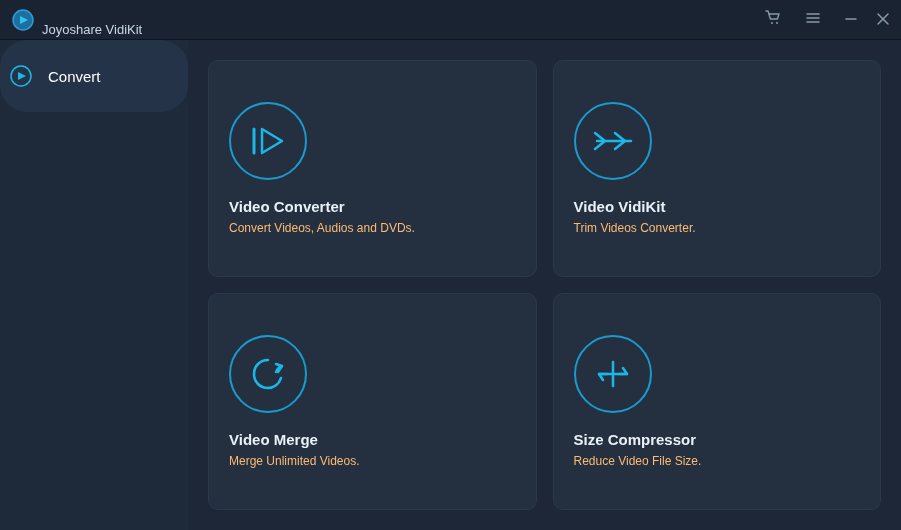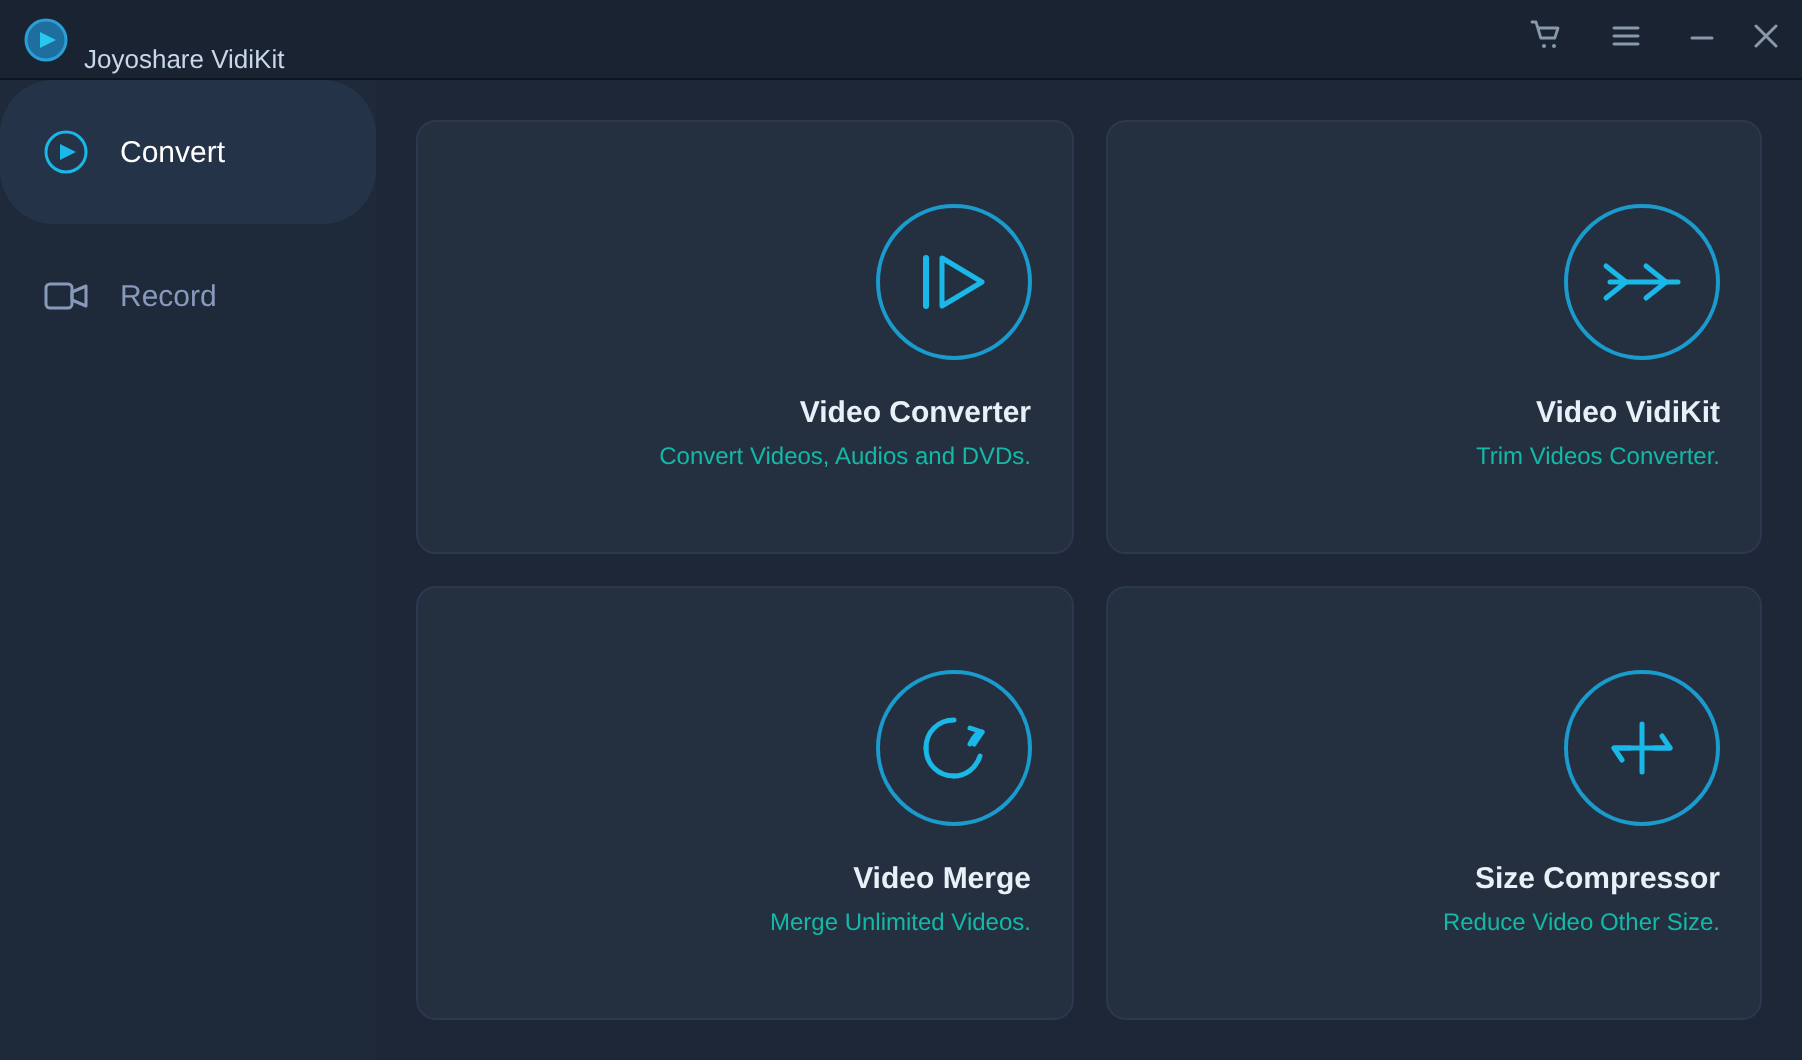--- a/index.html
+++ b/index.html
@@ -70,21 +70,21 @@
       width: 188px;
       background: #1e2a3a;
       display: flex;
       flex-direction: column;
       flex-shrink: 0;
     }
 
     .sidebar-item {
       display: flex;
       align-items: center;
-      padding: 0 20px;
+      padding: 0 8px;
       height: 72px;
       cursor: pointer;
       color: #8899bb;
       font-size: 15px;
       font-weight: 500;
       gap: 14px;
       transition: background 0.15s;
       border-radius: 27px;
     }
 
@@ -113,21 +113,21 @@
       gap: 16px;
       overflow: hidden;
     }
 
     
     .card {
       background: #243040;
       border-radius: 10px;
       display: flex;
       flex-direction: column;
-      align-items: flex-end;
+      align-items: flex-start;
       justify-content: center;
       cursor: pointer;
       padding: 20px;
       transition: background 0.15s;
       border: 1px solid #2a3850;
     }
 
     .card-icon-wrap {
       width: 78px;
       height: 78px;
@@ -142,21 +142,21 @@
 
     .card-title {
       color: #e8f0f8;
       font-size: 15px;
       font-weight: 600;
       margin-bottom: 6px;
       text-align: center;
     }
 
     .card-desc {
-      color: #14b8a6;
+      color: #fdba74;
       font-size: 12px;
       text-align: center;
     }
   </style>
 </head>
 <body>
 
 <div class="title-bar">
   <div class="title-bar-logo">
     <svg width="22" height="22" viewBox="0 0 22 22">
@@ -201,29 +201,20 @@
     <div class="sidebar-item active">
       <div class="sidebar-item-icon">
         <svg width="24" height="24" viewBox="0 0 24 24" fill="none">
           <circle cx="12" cy="12" r="10" stroke="#1ab8e8" stroke-width="1.5"></circle>
           <path d="M9 8 L17 12 L9 16 Z" fill="#1ab8e8"></path>
         </svg>
       </div>
       <span>Convert</span>
     </div>
 
-    <div class="sidebar-item">
-      <div class="sidebar-item-icon">
-        <svg width="24" height="24" viewBox="0 0 24 24" fill="none">
-          <rect x="2" y="6" width="13" height="12" rx="2" stroke="#8899bb" stroke-width="1.5"></rect>
-          <path d="M15 10 L22 7 L22 17 L15 14 Z" stroke="#8899bb" stroke-width="1.5" stroke-linejoin="round"></path>
-        </svg>
-      </div>
-      <span>Record</span>
-    </div>
 
 
 
   </div>
 
   <div class="content-area">
 
     <div class="card">
       <div class="card-icon-wrap">
         <svg width="44" height="44" viewBox="0 0 44 44" fill="none">
@@ -264,17 +255,17 @@
     <div class="card">
       <div class="card-icon-wrap">
         <svg width="44" height="44" viewBox="0 0 44 44" fill="none">
           <polyline points="28,22 36,22 32,16" stroke="#1ab8e8" stroke-width="2.5" stroke-linecap="round" stroke-linejoin="round" fill="none"></polyline>
           <polyline points="16,22 8,22 12,28" stroke="#1ab8e8" stroke-width="2.5" stroke-linecap="round" stroke-linejoin="round" fill="none"></polyline>
           <line x1="8" y1="22" x2="36" y2="22" stroke="#1ab8e8" stroke-width="2.5" stroke-linecap="round"></line>
           <line x1="22" y1="10" x2="22" y2="34" stroke="#1ab8e8" stroke-width="2.5" stroke-linecap="round"></line>
         </svg>
       </div>
       <div class="card-title">Size Compressor</div>
-      <div class="card-desc">Reduce Video Other Size.</div>
+      <div class="card-desc">Reduce Video File Size.</div>
     </div>
 
   </div>
 </div>
 
 </body></html>

